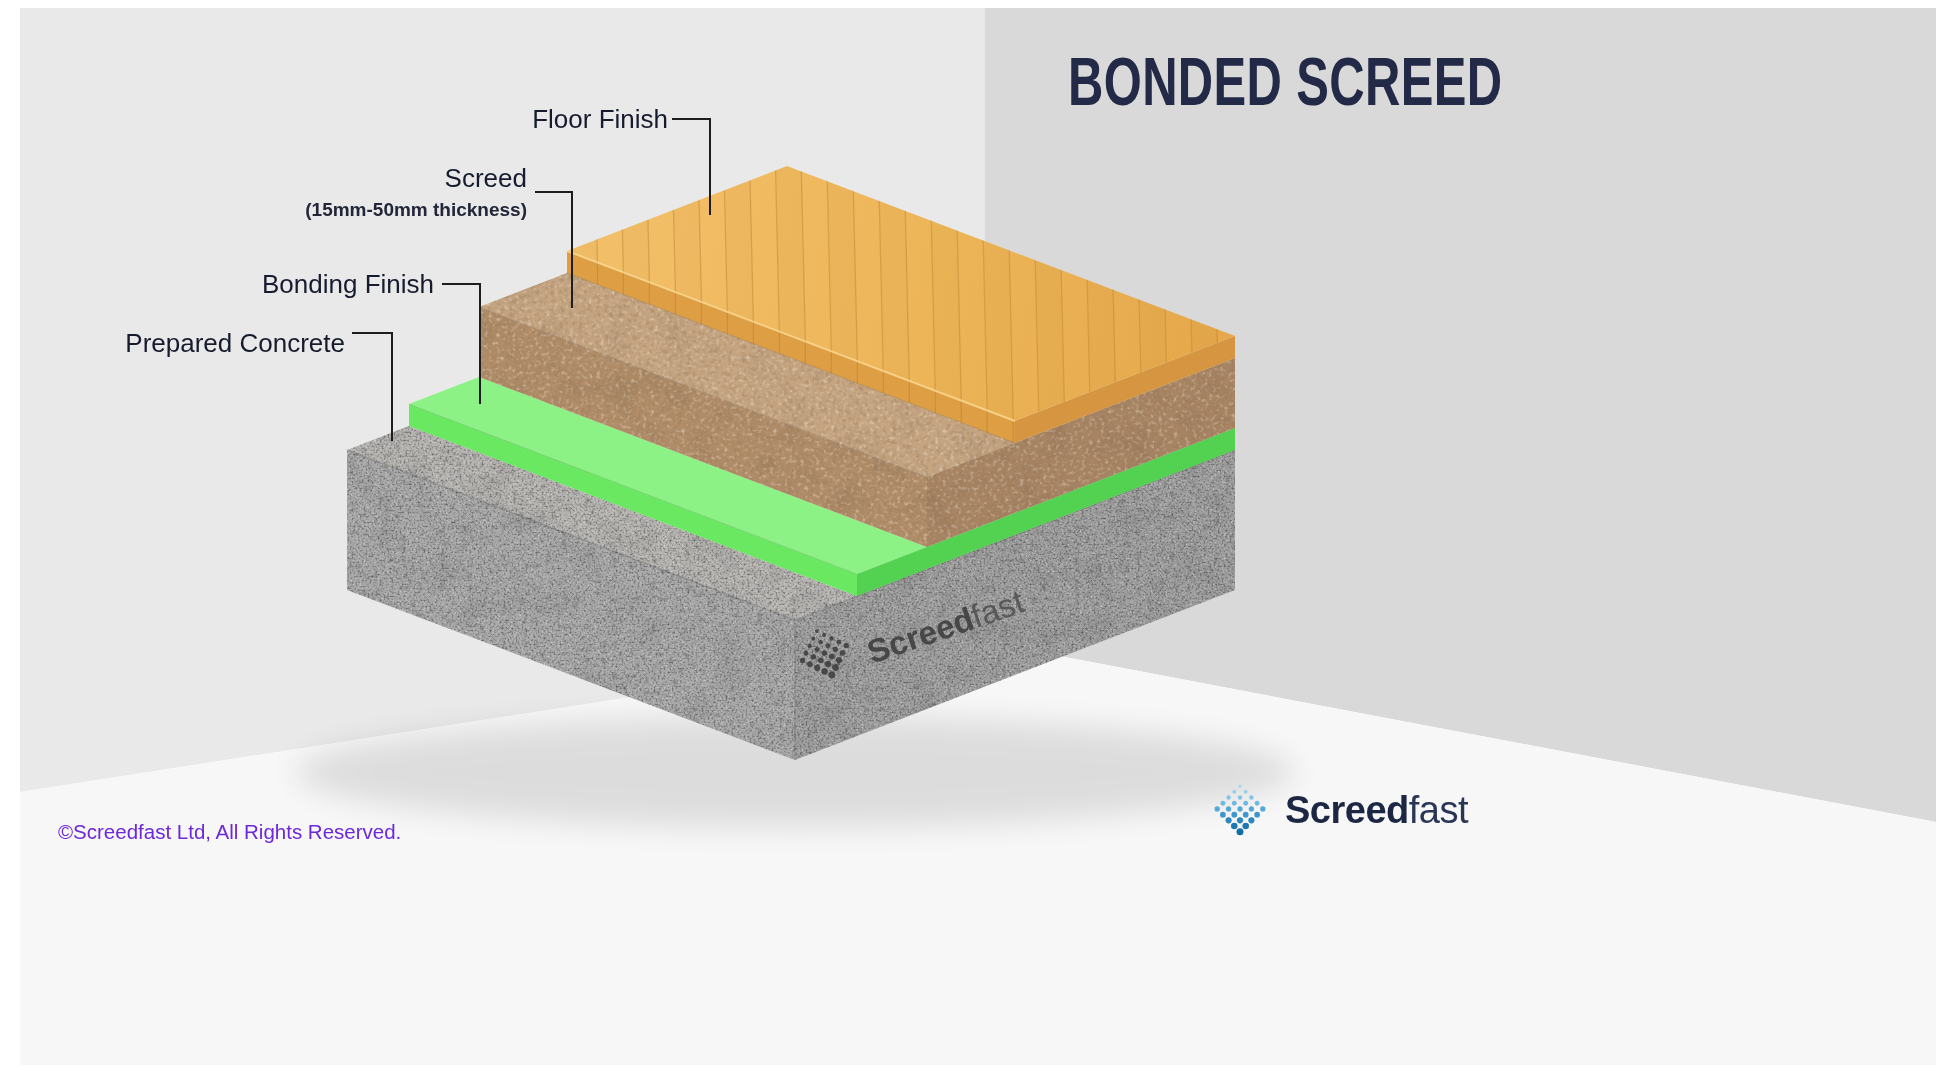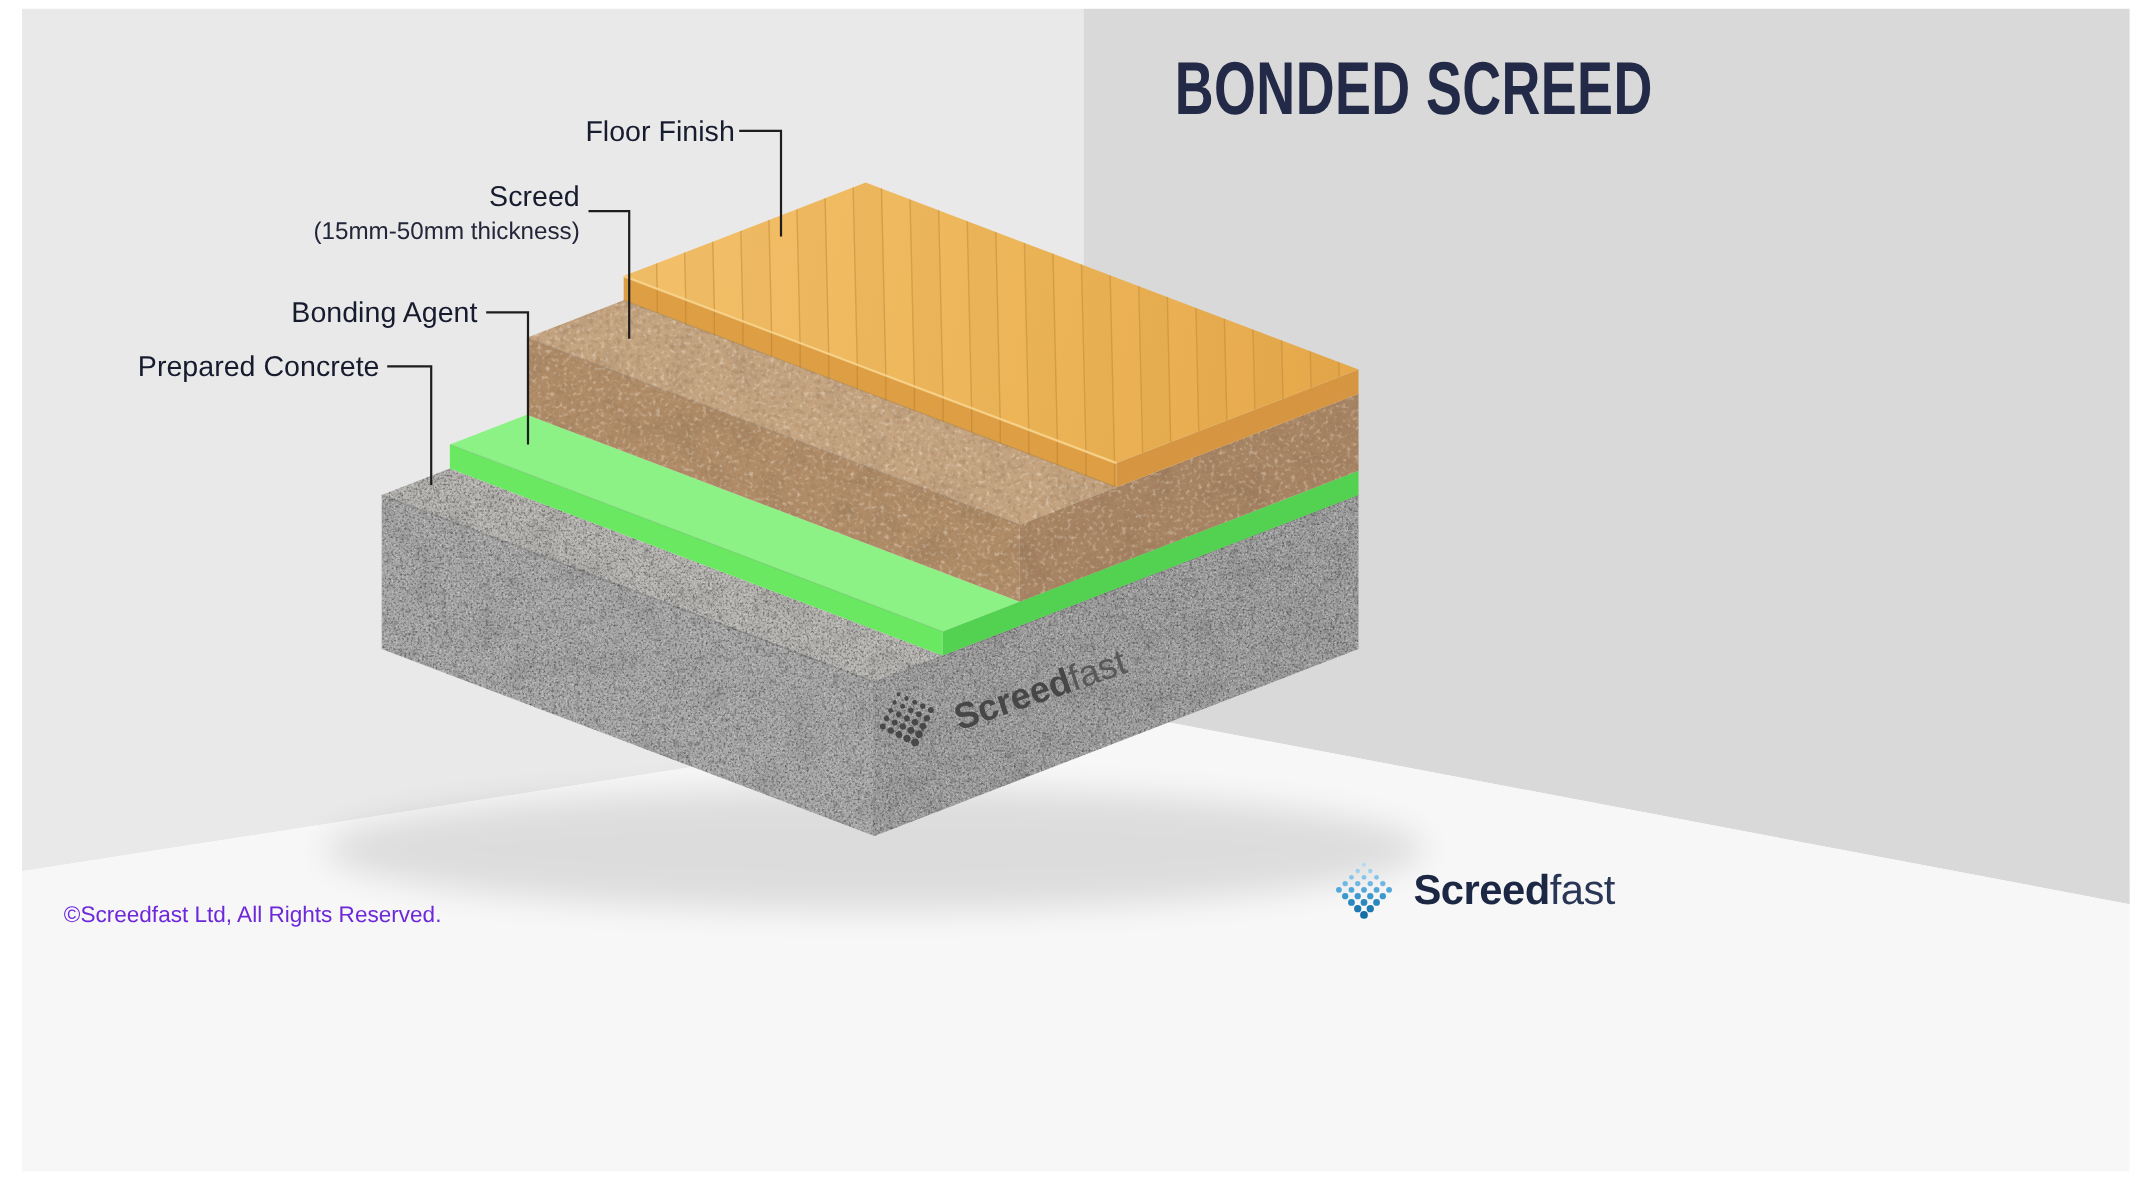--- a/index.html
+++ b/index.html
@@ -5,26 +5,26 @@
   html,body{margin:0;padding:0;background:#ffffff;}
   .canvas{
     position:relative;width:1956px;height:1073px;background:#ffffff;
     overflow:hidden;font-family:"Liberation Sans",sans-serif;
   }
   svg.scene{position:absolute;left:0;top:0;display:block;}
   svg text{font-family:"Liberation Sans",sans-serif;}
 
   .label{position:absolute;text-align:right;color:#171b2e;width:250px;}
   .lbl-main{font-size:26px;font-weight:normal;line-height:30px;}
-  .lbl-sub{font-size:22px;font-weight:400;color:#222638;line-height:22px;}
+  .lbl-sub{font-size:19px;font-weight:700;color:#222638;line-height:22px;}
   .lbl-ff{left:418px;top:104px;}
   .lbl-screed{left:277px;top:163px;}
   .lbl-screed-sub{left:277px;top:199px;}
   .lbl-ba{left:184px;top:269px;}
-  .lbl-pc{left:95px;top:318px;}
+  .lbl-pc{left:95px;top:328px;}
 
   .title{
     position:absolute;top:42px;right:454px;color:#232a47;
     font-size:68px;font-weight:bold;white-space:nowrap;letter-spacing:0.5px;
     transform:scaleX(0.72);transform-origin:100% 0;
   }
   .copyright{position:absolute;left:58px;top:820px;font-size:20.5px;color:#6d28d9;}
 
   .logo{position:absolute;left:1212px;top:782px;display:flex;align-items:center;gap:17px;}
   .logo-text{font-size:38px;color:#1c2744;letter-spacing:-0.5px;white-space:nowrap;}
@@ -246,21 +246,21 @@
   <div class="label lbl-ff">
     <span class="lbl-main">Floor Finish</span>
   </div>
   <div class="label lbl-screed">
     <span class="lbl-main">Screed</span>
   </div>
   <div class="label lbl-screed-sub">
     <span class="lbl-sub">(15mm-50mm thickness)</span>
   </div>
   <div class="label lbl-ba">
-    <span class="lbl-main">Bonding Agent</span>
+    <span class="lbl-main">Bonding Finish</span>
   </div>
   <div class="label lbl-pc">
     <span class="lbl-main">Prepared Concrete</span>
   </div>
 
   <div class="copyright">©Screedfast Ltd, All Rights Reserved.</div>
 
   <div class="logo">
     <svg class="logo-icon" width="56" height="56" viewBox="-27 -4 54 54" xmlns="http://www.w3.org/2000/svg">
       <g fill="#aed9f1">

